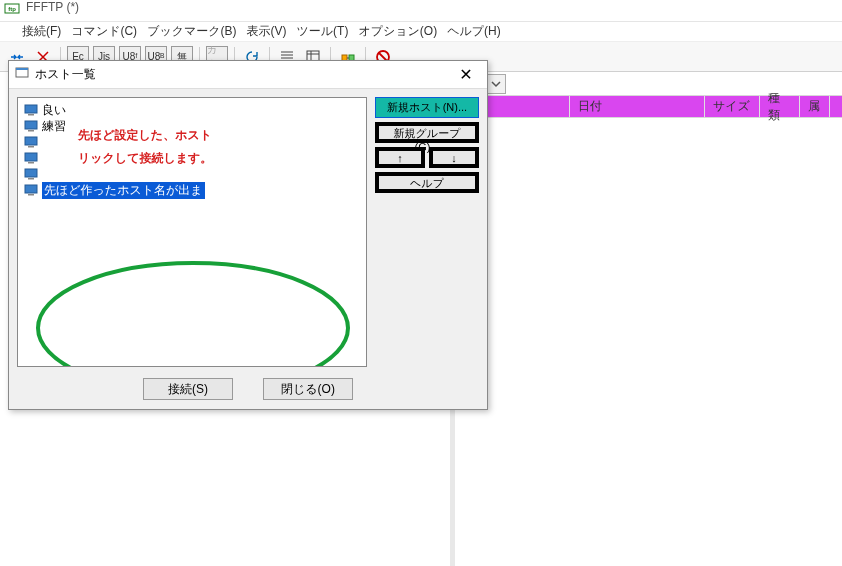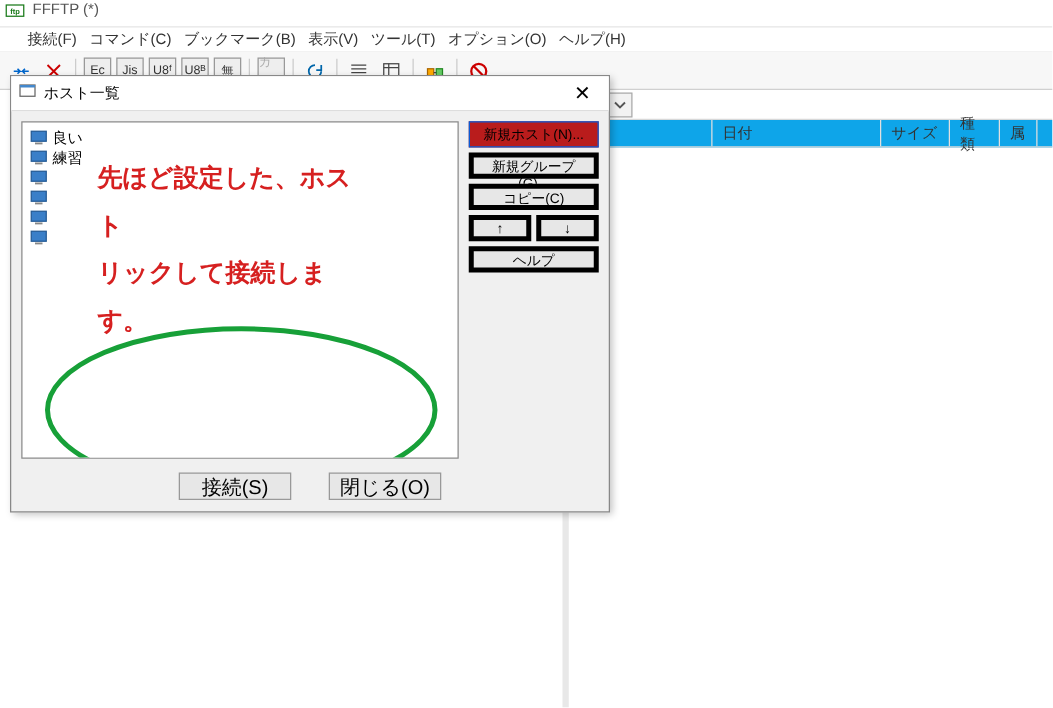--- a/index.html
+++ b/index.html
@@ -93,21 +93,21 @@
     width: 24px; height: 20px;
     border: 1px solid #aaa;
     background: #f2f2f2;
     display: inline-flex; align-items: center; justify-content: center;
   }
   .col-headers {
     height: 22px;
     display: flex;
     align-items: center;
     border-bottom: 1px solid #d8d8d8;
-    background: #0ea5e9;
+    background: #d946ef;
   }
   .col-headers .col {
     padding: 0 8px;
     border-right: 1px solid #e0e0e0;
     color: #333;
     height: 100%;
     display: flex;
     align-items: center;
   }
   .col-name { width: 115px; }
@@ -187,57 +187,57 @@
   .dlg-buttons button, .arrow-row button {
     height: 21px;
     font-size: 11px;
     background: #e7e7e7;
     border: 4px solid #000000;
     cursor: default;
     padding: 0 4px;
   }
   .dlg-buttons button.primary {
     border: 1.5px solid #0a5bd6;
-    background: #b91c1c;
+    background: #14b8a6;
     text-align: center;
   }
   .arrow-row { display: flex; gap: 4px; }
   .arrow-row button { flex: 1; }
   .dlg-footer {
     height: 34px;
     display: flex;
     align-items: center;
     justify-content: center;
     gap: 30px;
     padding-bottom: 6px;
   }
   .dlg-footer button {
     width: 90px;
     height: 22px;
     background: #e7e7e7;
     border: 1px solid #999;
-    font-size: 16px;
+    font-size: 12px;
   }
   
   .callout {
     position: absolute;
     left: 10px;
     top: 150px;
     width: 330px;
     height: 155px;
     pointer-events: none;
   }
   .callout svg { width: 100%; height: 100%; }
   .callout-text {
     position: absolute;
     left: 60px;
     top: 26px;
     width: 220px;
     color: #d62020;
-    font-size: 20px;
+    font-size: 12px;
     font-weight: bold;
     line-height: 1.9;
     pointer-events: none;
   }
 </style>
 </head>
 <body>
 
 <div class="titlebar">
   <span class="app-icon">
@@ -397,39 +397,39 @@
           </span>
         <span class="lbl"></span>
       </div>
       <div class="host-item selected">
         <span class="pc-icon">
             <svg viewBox="0 0 14 12">
               <rect x="1" y="1" width="12" height="8" fill="#3a7fc8" stroke="#245a94"></rect>
               <rect x="4" y="10" width="6" height="1.5" fill="#888"></rect>
             </svg>
           </span>
+        <span class="lbl">先ほど作ったホスト名が出ま</span>
       </div>
 
       <div class="callout">
         <svg viewBox="0 0 330 155">
           <ellipse cx="165" cy="80" rx="155" ry="65" fill="#fff" stroke="#17a038" stroke-width="4"></ellipse>
           <path d="M70 130 L55 155 L100 138 Z" fill="#fff" stroke="#17a038" stroke-width="4" stroke-linejoin="round"></path>
           <path d="M73 128 L97 136" stroke="#fff" stroke-width="6"></path>
         </svg>
       </div>
       <div class="callout-text">
         <div>先ほど設定した、ホスト</div>
         <div>リックして接続します。</div>
       </div>
     </div>
 
     <div class="dlg-buttons">
       <button class="primary">新規ホスト(N)...</button>
       <button>新規グループ(G)...</button>
-      <button>コピー(C)</button>
       <div class="arrow-row">
         <button>↑</button>
         <button>↓</button>
       </div>
       <button>ヘルプ</button>
     </div>
   </div>
   <div class="dlg-footer">
     <button>接続(S)</button>
     <button>閉じる(O)</button>

